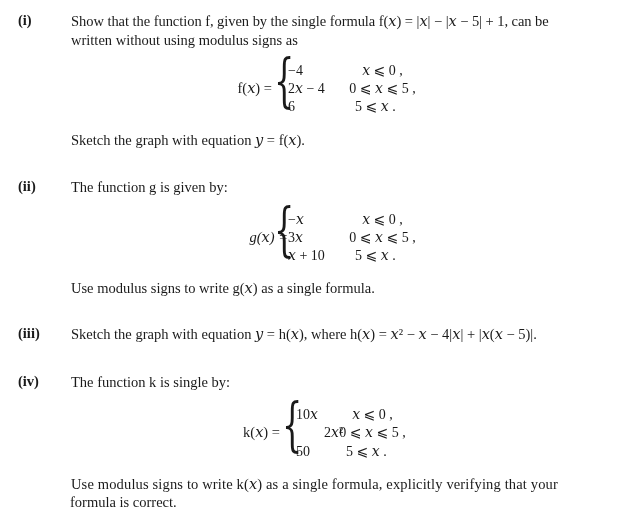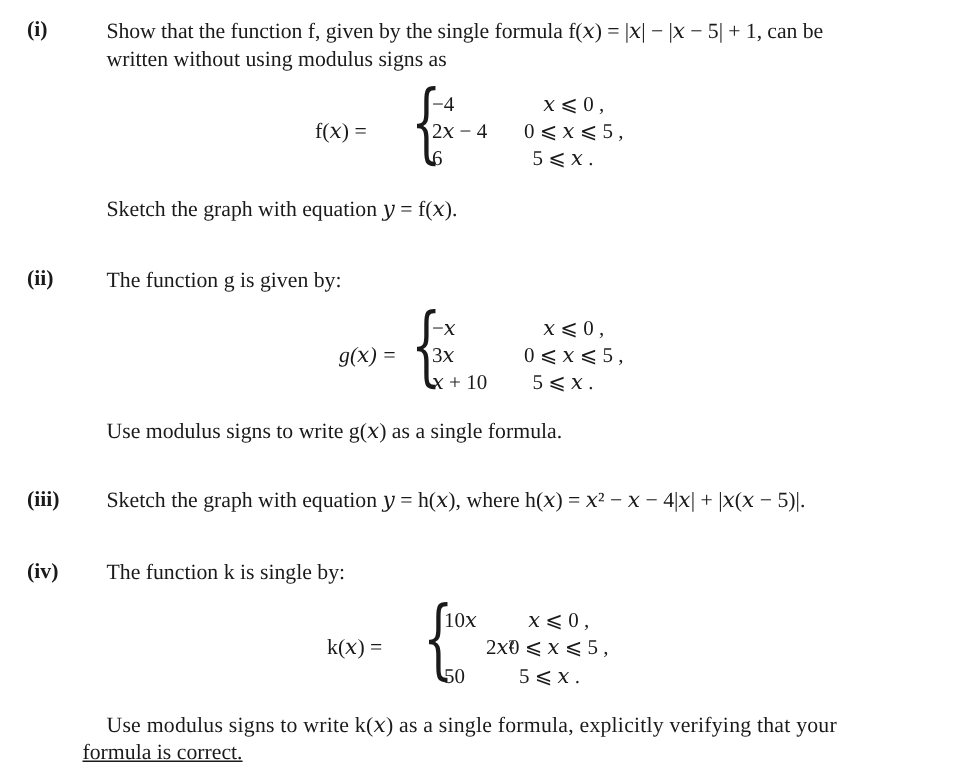--- a/index.html
+++ b/index.html
@@ -3,21 +3,21 @@
 <meta charset="utf-8">
 <style>
   html, body { margin: 0; padding: 0; background: #ffffff; }
   body {
     width: 640px; height: 520px; overflow: hidden; position: relative;
     font-family: "DejaVu Serif", "Liberation Serif", serif;
     color: #1a1a1a;
   }
   .t { position: absolute; font-family: "Liberation Serif", "DejaVu Serif", serif; font-size: 14.5px; line-height: 18px; white-space: nowrap; margin-left: 16px; }
   .lbl { font-weight: bold; position: absolute; left: 18px; font-family: "Liberation Serif", "DejaVu Serif", serif; font-size: 14.5px; }
-  .lhs { position: absolute; font-family: "Liberation Serif", "DejaVu Serif", serif; font-size: 14.5px; }
+  .lhs { position: absolute; font-family: "Liberation Serif", "DejaVu Serif", serif; font-size: 14.5px; text-align: right; }
   .brace { position: absolute; font-family: "DejaVu Serif", serif; font-size: 58px; line-height: 58px; transform: scaleX(0.55); transform-origin: left top; font-weight: 200; }
   .row { position: absolute; height: 18px; font-family: "Liberation Serif", "DejaVu Serif", serif; font-size: 14px; line-height: 18px; white-space: nowrap; }
   .cond { text-align: center; }
 </style>
 </head>
 <body>
 
 <div>
   <span class="lbl" style="top:12px;">(i)</span>
   <span class="t" style="left:55px; top:12px; letter-spacing:-0.05px;">Show that the function f, given by the single formula f(𝑥) = |𝑥| − |𝑥 − 5| + 1, can be</span>
@@ -69,14 +69,14 @@
     <span class="brace" style="left:282px; top:396px;">{</span>
     <span class="row" style="left:296px; top:406px;">10𝑥</span>
     <span class="row cond" style="left:330px; width:85px; top:406px;">𝑥 ⩽ 0 ,</span>
     <span class="row" style="left:296px; top:424px;margin-left:28px;">2𝑥²</span>
     <span class="row cond" style="left:330px; width:85px; top:424px;">0 ⩽ 𝑥 ⩽ 5 ,</span>
     <span class="row" style="left:296px; top:443px;">50</span>
     <span class="row" style="left:346px; top:443px;">5 ⩽ 𝑥 .</span>
   </div>
 
   <span class="t" style="left:55px; top:475px; letter-spacing:0.15px;">Use modulus signs to write k(𝑥) as a single formula, explicitly verifying that your</span>
-  <span class="t" style="left:39px; top:493px;text-decoration:underline;">formula is correct.</span>
+  <span class="t" style="left:54px; top:493px;">formula is correct.</span>
 </div>
 
 </body></html>

